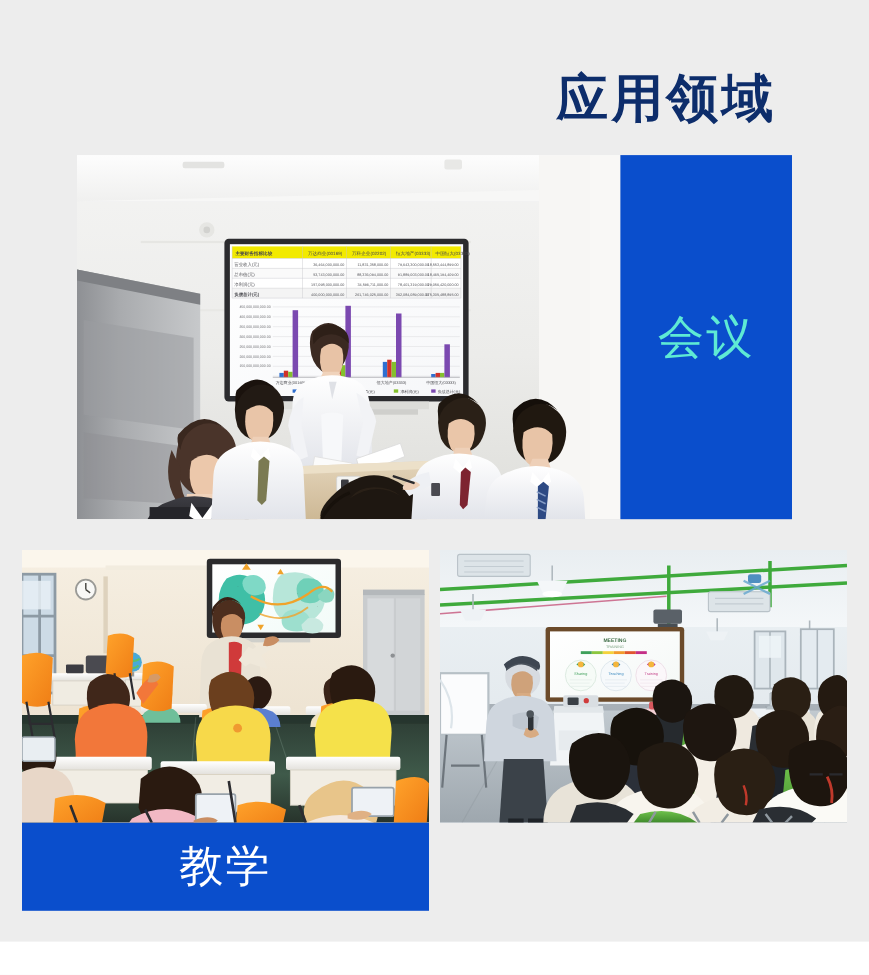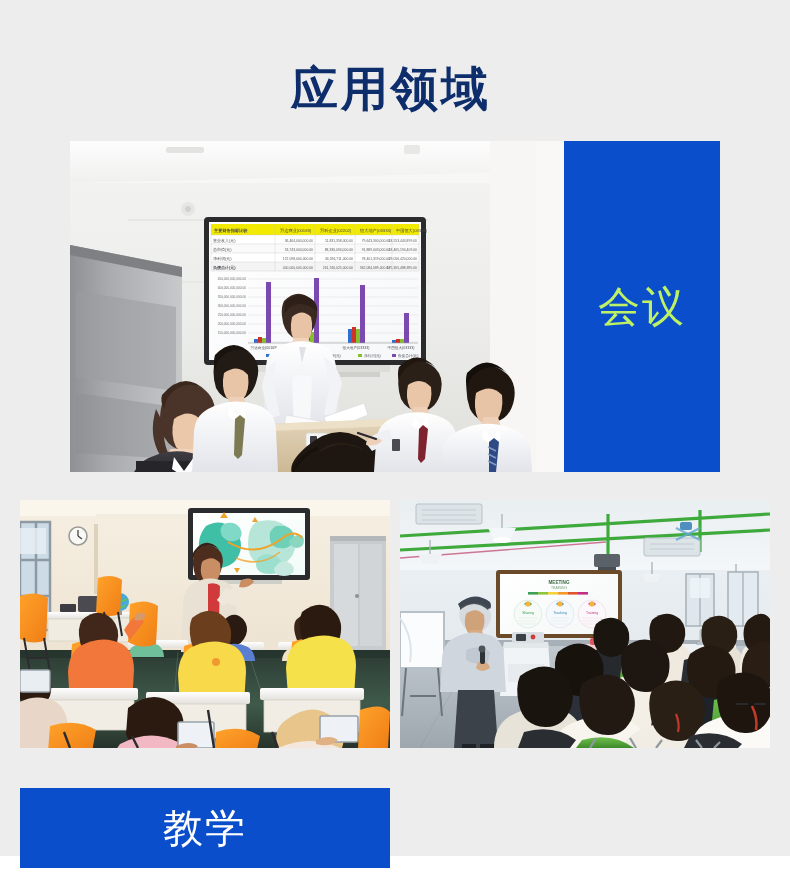--- a/index.html
+++ b/index.html
@@ -24,28 +24,27 @@
     width: 790px;
     height: 856px;
     background: #ededed;
   }
 
   
   .page-title {
     position: absolute;
     left: 0; top: 58px;
     width: 706px;
-    text-align: center;
+    text-align: right;
     font-size: 47px;
     line-height: 62px;
     font-weight: bold;
     color: #0d2d6b;
     letter-spacing: 3px;
     white-space: nowrap;
-    margin-left: 38px;
   }
 
   
   .top-section {
     position: absolute;
     left: 70px; top: 141px;
     width: 650px;
     height: 331px;
   }
   .photo-meeting {
@@ -60,21 +59,21 @@
     position: absolute;
     left: 494px; top: 0;
     width: 156px;
     height: 331px;
     background: #0a4ecc;
     display: flex;
     align-items: center;
     justify-content: center;
   }
   .panel-meeting-label {
-    color: #bef264;
+    color: #5eead4;
     font-size: 42px;
     line-height: 42px;
     letter-spacing: 2px;
     white-space: nowrap;
   }
 
   
   .bottom-row {
     position: absolute;
     left: 20px; top: 500px;
@@ -99,21 +98,20 @@
   }
   .card-label {
     position: absolute;
     left: 0; top: 248px;
     width: 370px;
     height: 80px;
     background: #0a4ecc;
     display: flex;
     align-items: center;
     justify-content: center;
-    margin-top: 40px;
   }
   .card-label-text {
     color: #ffffff;
     font-size: 40px;
     line-height: 40px;
     letter-spacing: 2px;
     white-space: nowrap;
   }
 
   

